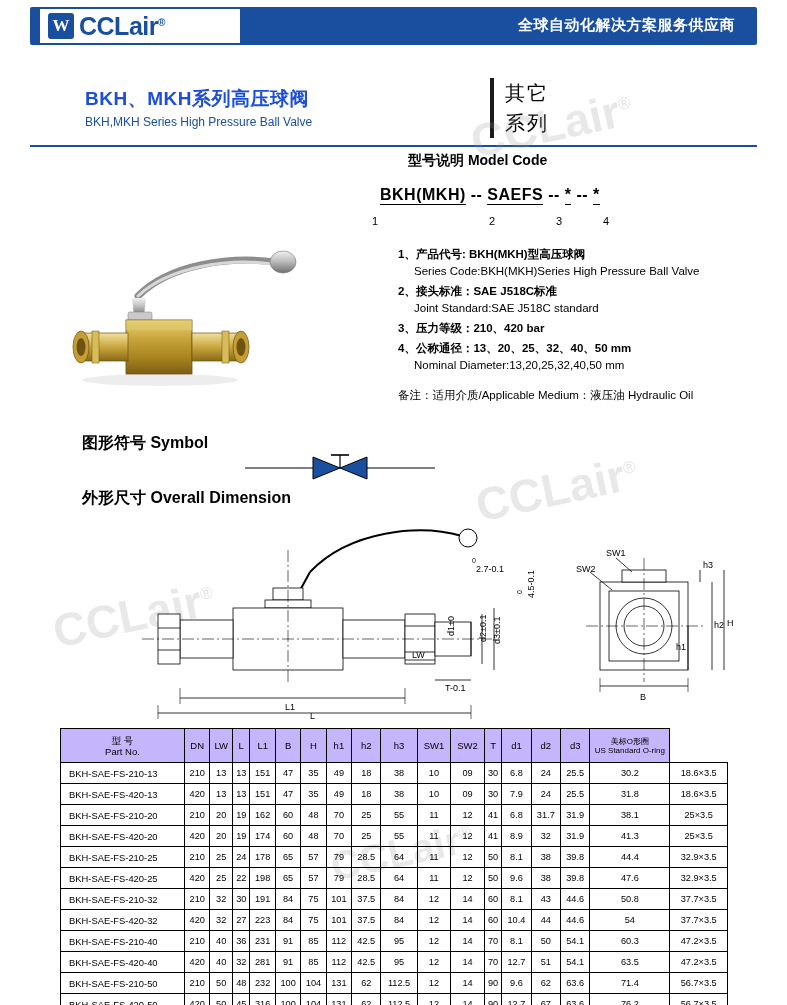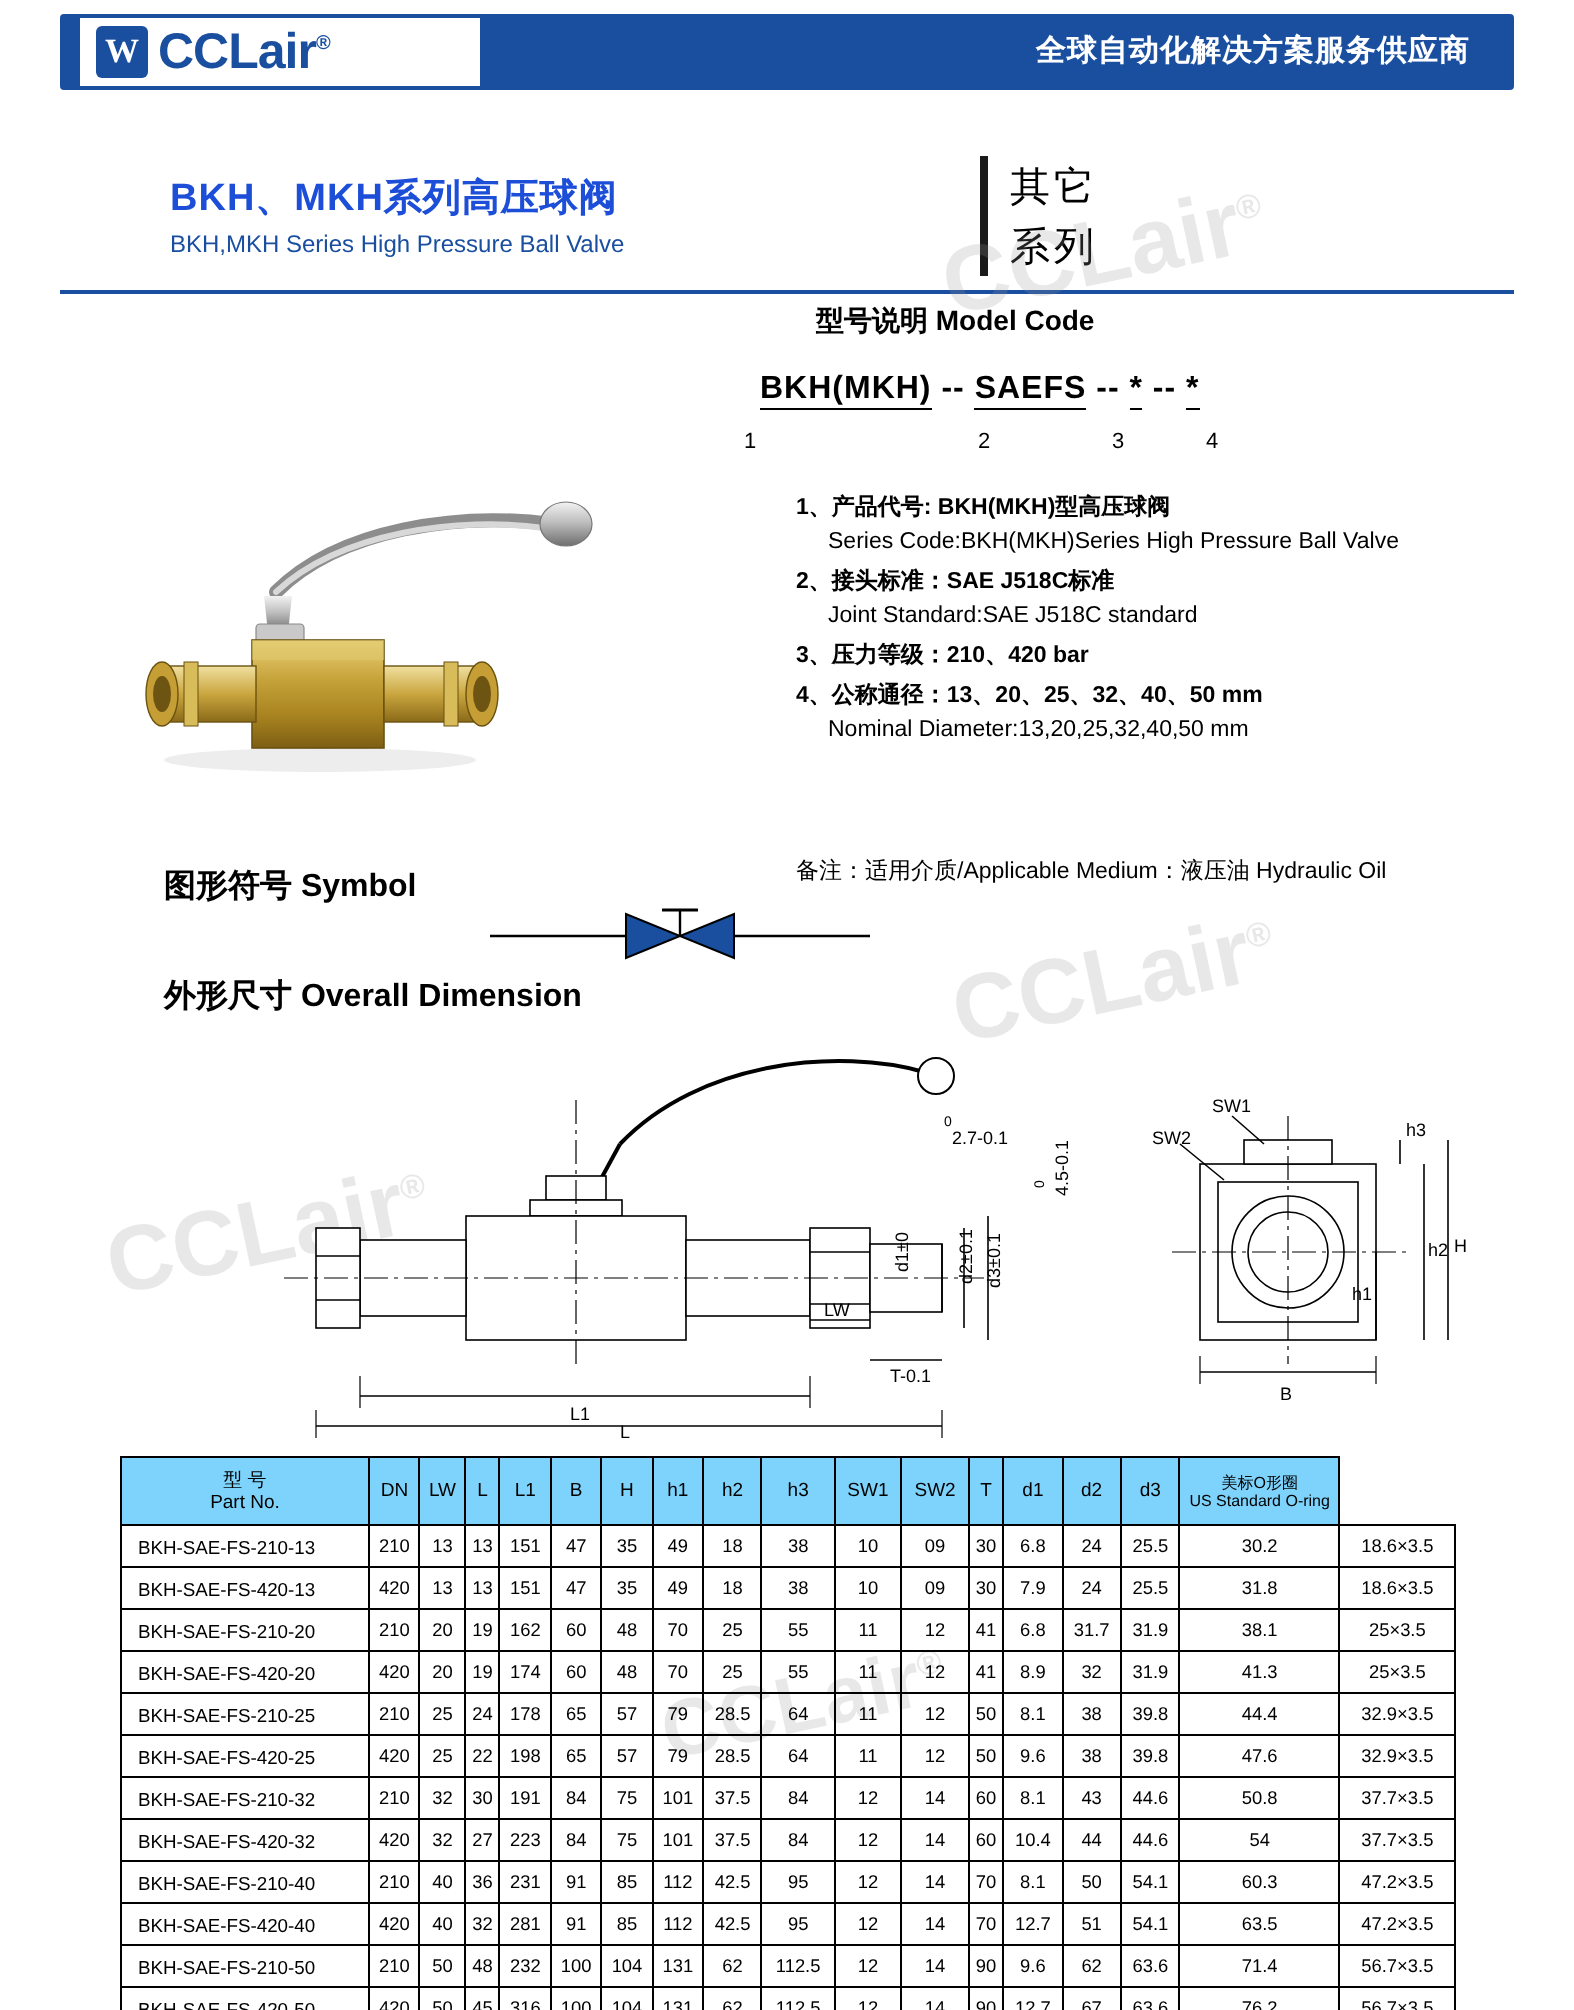--- a/index.html
+++ b/index.html
@@ -151,21 +151,20 @@
     font-size: 11.5px;
     line-height: 17px;
   }
   .mc-item { margin-bottom: 3px; }
   .mc-item .zh { font-weight: bold; }
   .mc-item .en { display: block; padding-left: 16px; }
   .mc-note {
     position: absolute;
     left: 398px; top: 388px;
     font-size: 11.5px;
-    margin-top: 40px;
   }
 
   
   .sec-symbol {
     position: absolute;
     left: 82px; top: 433px;
     font-size: 16px;
     font-weight: bold;
   }
   .symbol-art {
@@ -223,21 +222,21 @@
     font-family: "Liberation Sans", sans-serif;
   }
   th, td {
     border: 1px solid #000;
     text-align: center;
     padding: 0;
     height: 21px;
     line-height: 11px;
   }
   thead th {
-    background: #7dd3fc;
+    background: #c4b5fd;
     font-weight: normal;
     height: 34px;
     font-size: 9.5px;
   }
   thead th.partno { width: 124px; }
   thead th.lastcol { width: 80px; font-size: 8px; line-height: 9px; }
   td.partno {
     text-align: left;
     padding-left: 8px;
     font-size: 9.4px;

